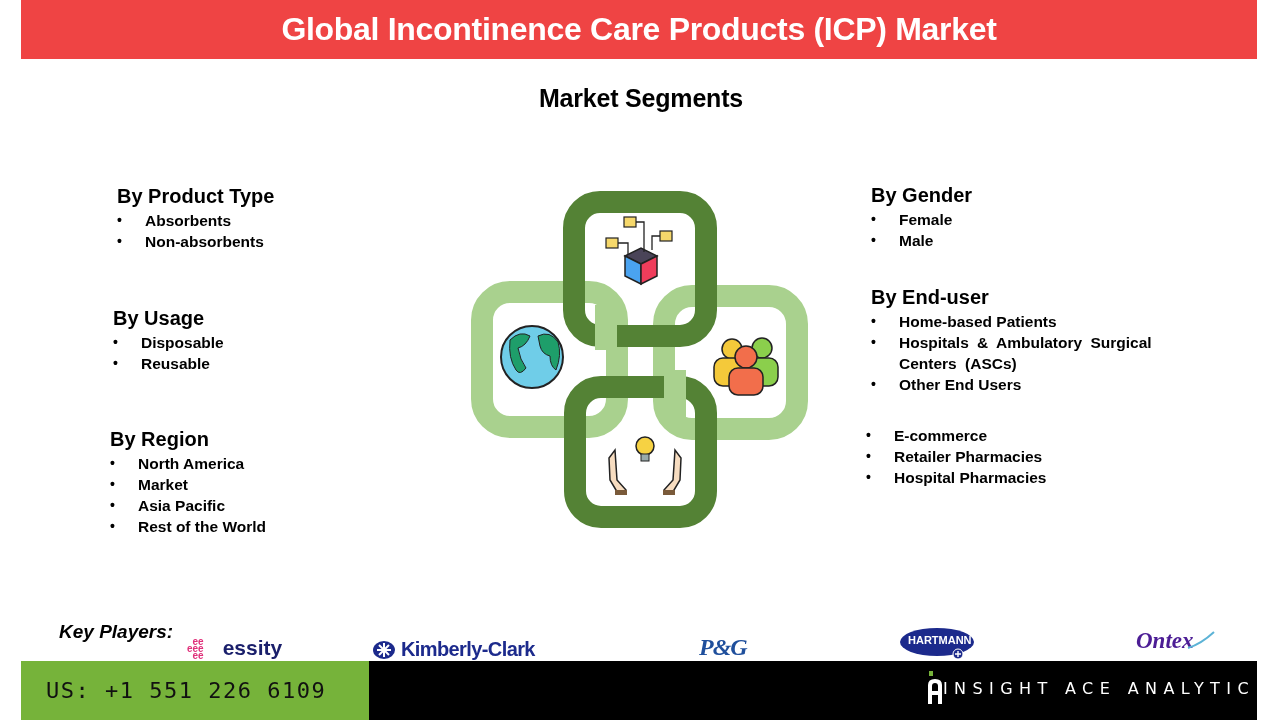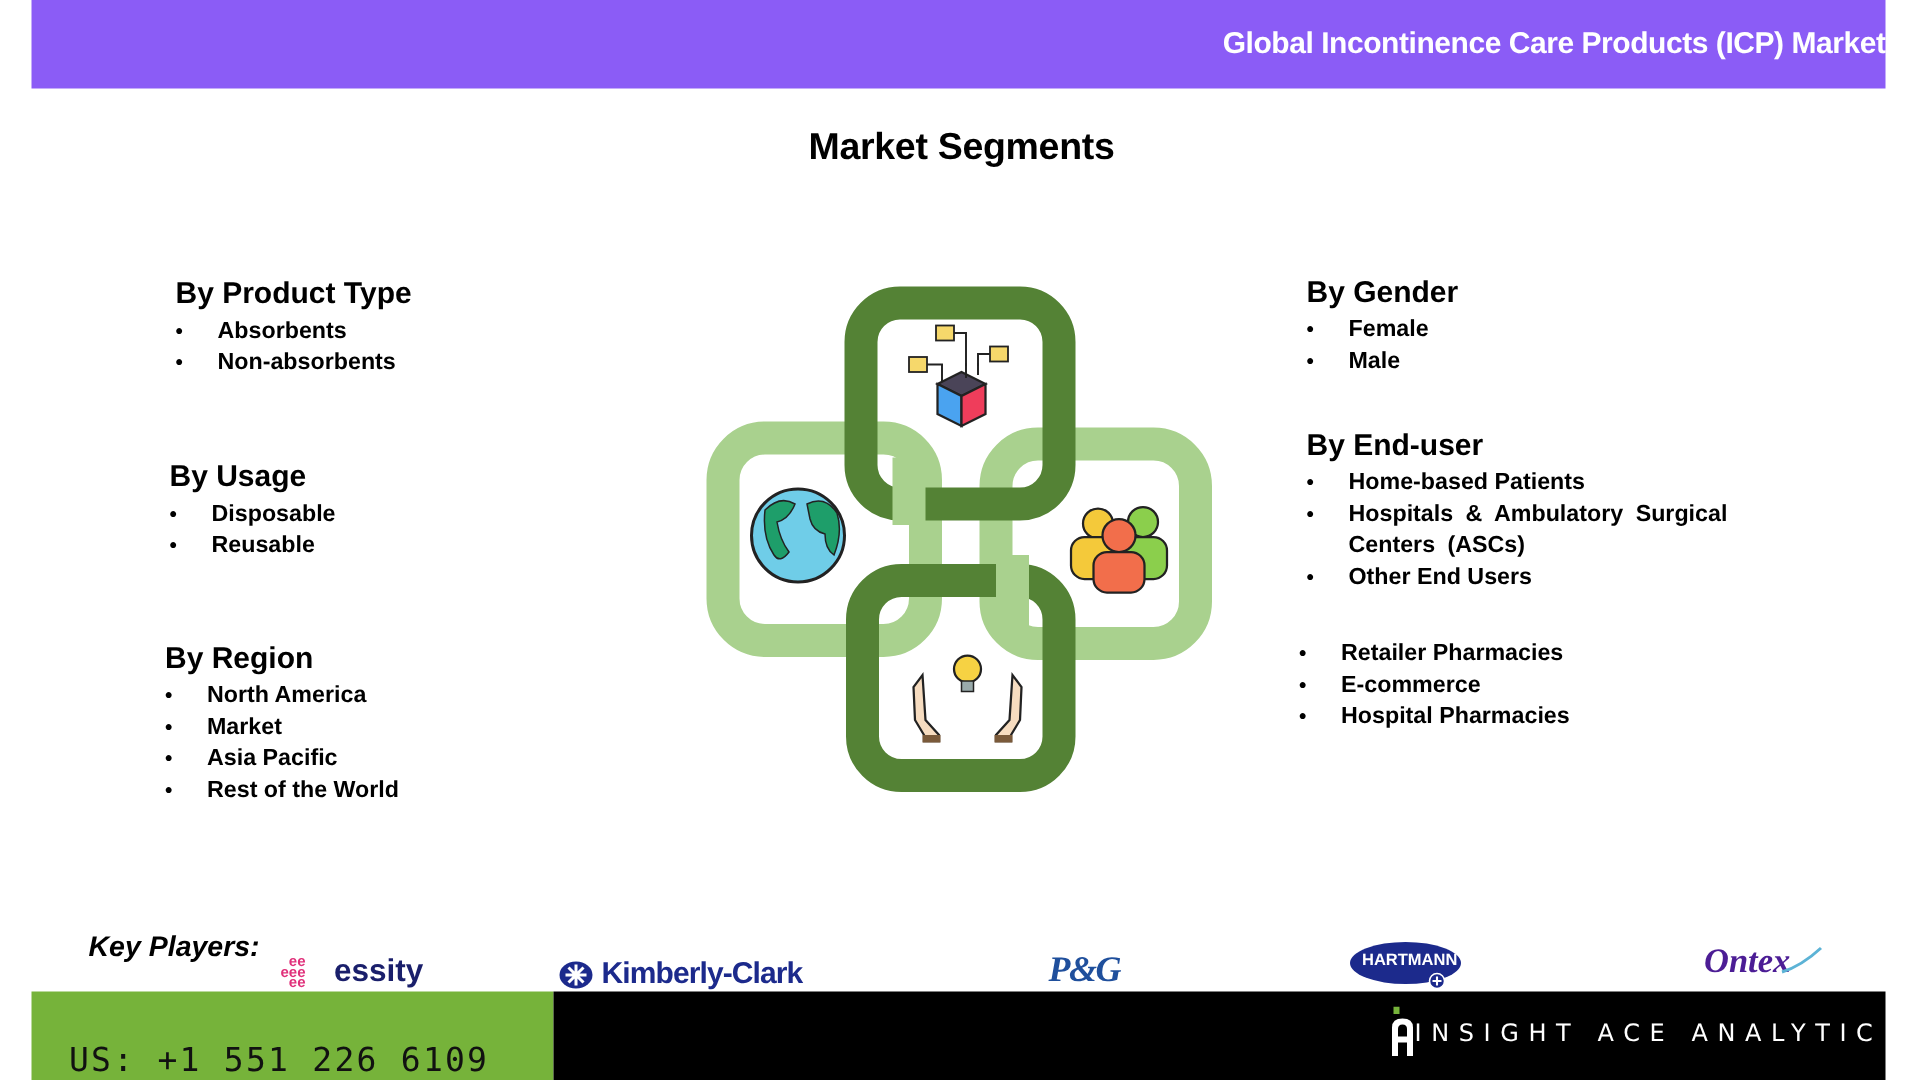--- a/index.html
+++ b/index.html
@@ -2,22 +2,22 @@
 <html><head>
 <meta charset="utf-8">
 <style>
   html, body { margin: 0; padding: 0; }
   body {
     width: 1280px; height: 720px; position: relative; overflow: hidden;
     background: #ffffff; font-family: "Liberation Sans", sans-serif; color: #000;
   }
   .title-bar {
     position: absolute; left: 21px; top: 0; width: 1236px; height: 59px;
-    background: #8b5cf6; color: #fff; display: flex; align-items: center; justify-content: flex-end;
-    font-size: 20px; font-weight: bold; letter-spacing: -0.3px;
+    background: #ef4444; color: #fff; display: flex; align-items: center; justify-content: center;
+    font-size: 32px; font-weight: bold; letter-spacing: -0.3px;
   }
   .subtitle {
     position: absolute; left: 0; top: 84px; width: 1282px; text-align: center;
     font-size: 25px; font-weight: bold; letter-spacing: -0.2px;
   }
   .segment { position: absolute; }
   .segment h3 { margin: 0 0 2px 0; font-size: 20px; font-weight: bold; }
   .segment ul { list-style: none; margin: 0; padding: 0; }
   .segment li {
     position: relative; font-size: 15.5px; font-weight: bold; line-height: 21px;
@@ -35,21 +35,21 @@
   }
   .logo { position: absolute; display: flex; align-items: center; }
   .essity { left: 187px; top: 636px; font-size: 21px; font-weight: bold; color: #1a1f6b; gap: 19px; text-align: right; }
   .kc { left: 372px; top: 638px; font-size: 20px; font-weight: bold; color: #1c2a8c; letter-spacing: -0.6px; gap: 5px; }
   .pg { left: 699px; top: 634px; font-size: 24px; font-weight: bold; font-style: italic; color: #1f4f9c; font-family: "Liberation Serif", serif; letter-spacing: -1px; }
   .hartmann { left: 899px; top: 627px; }
   .ontex { left: 1136px; top: 628px; font-size: 23px; font-weight: bold; font-style: italic; color: #4c1d95; font-family: "Liberation Serif", serif; }
 
   .footer-green {
     position: absolute; left: 21px; top: 661px; width: 348px; height: 59px; background: #76b33a;
-    display: flex; align-items: flex-end; padding-left: 25px; box-sizing: border-box;
+    display: flex; align-items: center; padding-left: 25px; box-sizing: border-box;
     font-family: "DejaVu Sans Mono", monospace; font-size: 22px; letter-spacing: 1.5px; color: #111;
   }
   .footer-black {
     position: absolute; left: 369px; top: 661px; width: 888px; height: 59px; background: #000;
   }
   .brand {
     position: absolute; left: 927px; top: 671px; display: flex; align-items: center; gap: 0;
     color: #fff;
   }
   .brand-text { font-size: 16px; letter-spacing: 6.4px; font-family: "DejaVu Sans", sans-serif; }
@@ -100,22 +100,22 @@
   <h3>By End-user</h3>
   <ul>
     <li>Home-based Patients</li>
     <li class="wrap">Hospitals &amp; Ambulatory Surgical Centers (ASCs)</li>
     <li>Other End Users</li>
   </ul>
 </div>
 
 <div class="segment" style="left:866px; top:425px;">
   <ul>
+    <li>E-commerce</li>
     <li>Retailer Pharmacies</li>
-    <li>E-commerce</li>
     <li>Hospital Pharmacies</li>
   </ul>
 </div>
 
 <div class="diagram">
   <svg width="340" height="340" viewBox="0 0 340 340" xmlns="http://www.w3.org/2000/svg">
 
     <rect x="12" y="102" width="135" height="135" rx="28" fill="none" stroke="#a9d18e" stroke-width="22"></rect>
 
     <rect x="194" y="106" width="133" height="133" rx="28" fill="none" stroke="#a9d18e" stroke-width="22"></rect>

